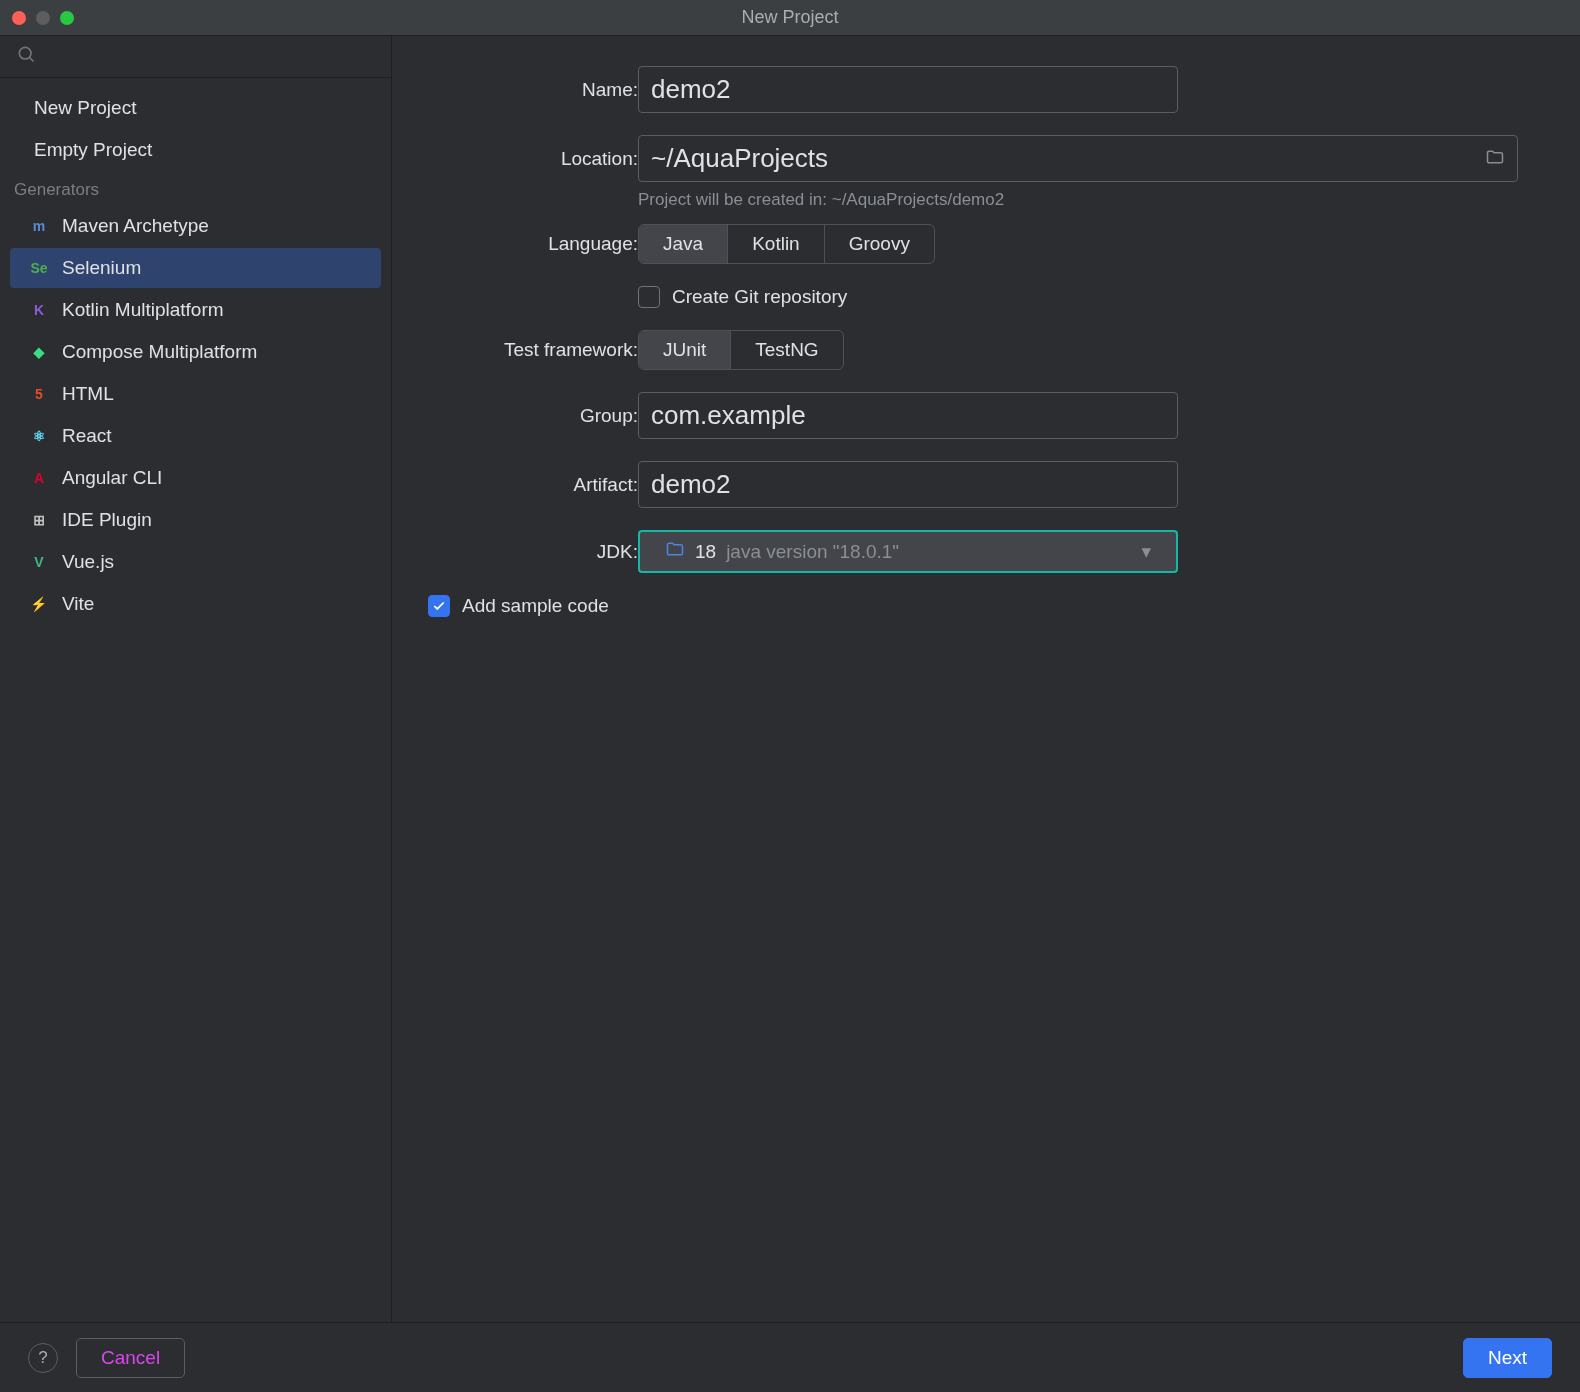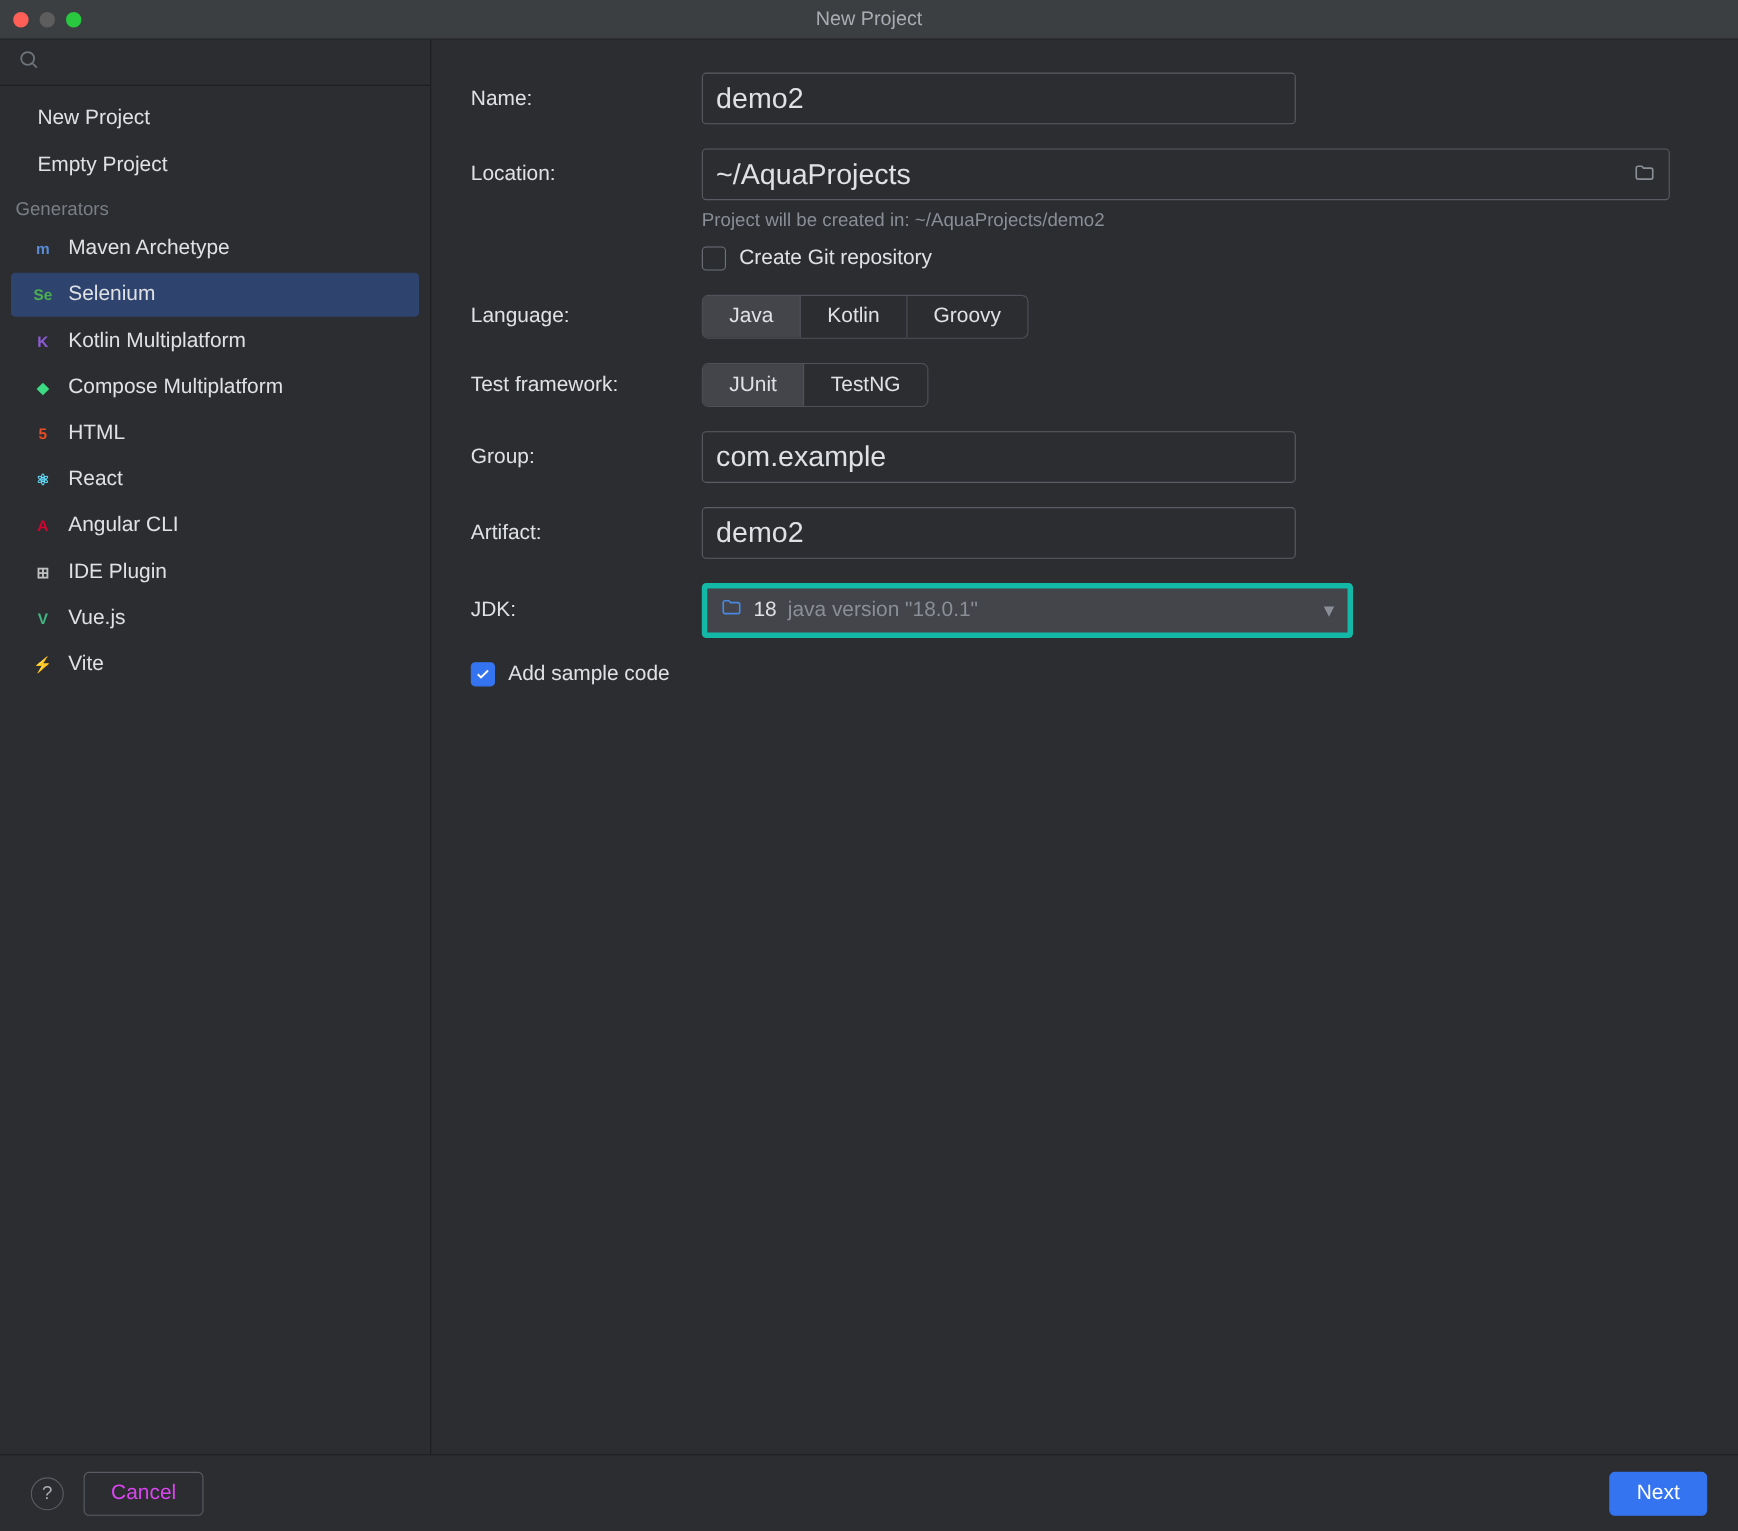--- a/index.html
+++ b/index.html
@@ -85,20 +85,21 @@
     }
     .form-row {
       display: flex;
       align-items: center;
       margin-bottom: 22px;
     }
     .form-label {
       width: 210px;
       font-size: 19px;
       color: #dfe1e5;
+      text-align: right;
     }
     .text-input {
       background: #2b2d30;
       border: 1px solid #5a5d63;
       color: #dfe1e5;
       font-size: 26px;
       padding: 7px 12px;
       border-radius: 4px;
       width: 540px;
       outline: none;
@@ -139,24 +140,24 @@
       background: transparent;
       cursor: pointer;
       border-right: 1px solid #4e5157;
     }
     .seg:last-child { border-right: none; }
     .seg.selected { background: #43454a; }
     .jdk-dropdown {
       display: flex;
       align-items:center;
       background: #43454a;
-      border: 5px solid #14b8a6;
-      border-radius: 4px;
-      width: 592px;
-      padding: 7px 12px;
+      border: 2px solid #14b8a6;
+      border-radius: 4px;
+      width: 540px;
+      padding: 7px 25px;
       font-size: 19px;
       gap: 10px;
       cursor:pointer;
     }
     .jdk-version { color: #8a8e96; }
     .jdk-chevron { margin-left:auto; color:#8a8e96; }
     .folder-icon-inline { margin-left:auto; color:#8a8e96; }
     
     .footer {
       height: 70px;
@@ -277,34 +278,34 @@
           <span>~/AquaProjects</span>
           <span class="folder-icon-inline">
             <svg width="20" height="20" viewBox="0 0 24 24" fill="none" stroke="currentColor" stroke-width="1.8">
                 <path d="M3 7a2 2 0 0 1 2-2h4l2 2h8a2 2 0 0 1 2 2v8a2 2 0 0 1-2 2H5a2 2 0 0 1-2-2V7z"></path>
               </svg>
           </span>
         </div>
       </div>
       <div class="hint">Project will be created in: ~/AquaProjects/demo2</div>
 
-      <div class="form-row" style="margin-left:210px;">
-        <div class="checkbox-row">
-          <span class="chk" id="git-chk"></span>
-          <span>Create Git repository</span>
-        </div>
-      </div>
-
       <div class="form-row" style="margin-top:10px;">
         <div class="form-label">Language:</div>
         <div class="seg-group" id="lang-seg">
             <div class="seg selected">Java</div>
             <div class="seg">Kotlin</div>
             <div class="seg">Groovy</div>
           </div>
+      </div>
+
+      <div class="form-row" style="margin-left:210px;">
+        <div class="checkbox-row">
+          <span class="chk" id="git-chk"></span>
+          <span>Create Git repository</span>
+        </div>
       </div>
 
 
       <div class="form-row">
         <div class="form-label">Test framework:</div>
         <div class="seg-group" id="test-seg">
             <div class="seg selected">JUnit</div>
             <div class="seg">TestNG</div>
           </div>
       </div>

